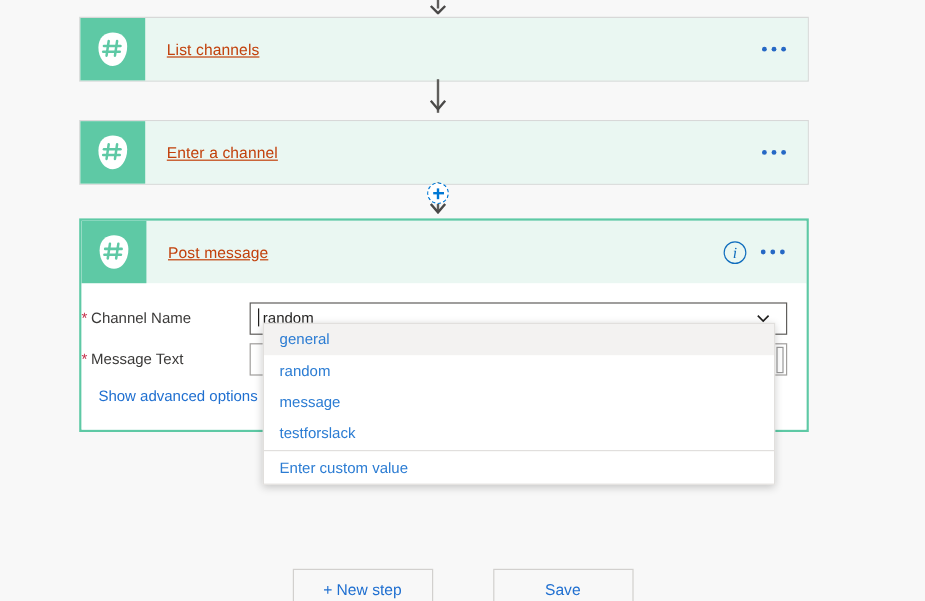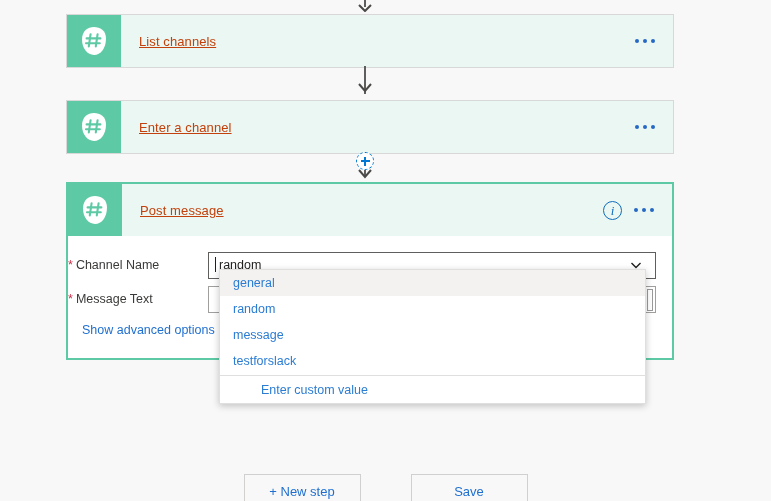--- a/index.html
+++ b/index.html
@@ -207,21 +207,20 @@
   .dd-item.sel { background: #f3f2f1; }
   .dd-sep { height: 1px; background: #e1dfdd; margin: 1px 0 0 0; }
   .dd-custom {
     height: 27px;
     display: flex;
     align-items: center;
     padding-left: 13px;
     font-size: 12.5px;
     color: #2b7cd3;
     cursor: pointer;
-    margin-left: 28px;
   }
 
   
   .footer {
     position: absolute;
     left: 0; top: 474px;
     width: 771px;
     display: flex;
     justify-content: center;
     gap: 50px;

